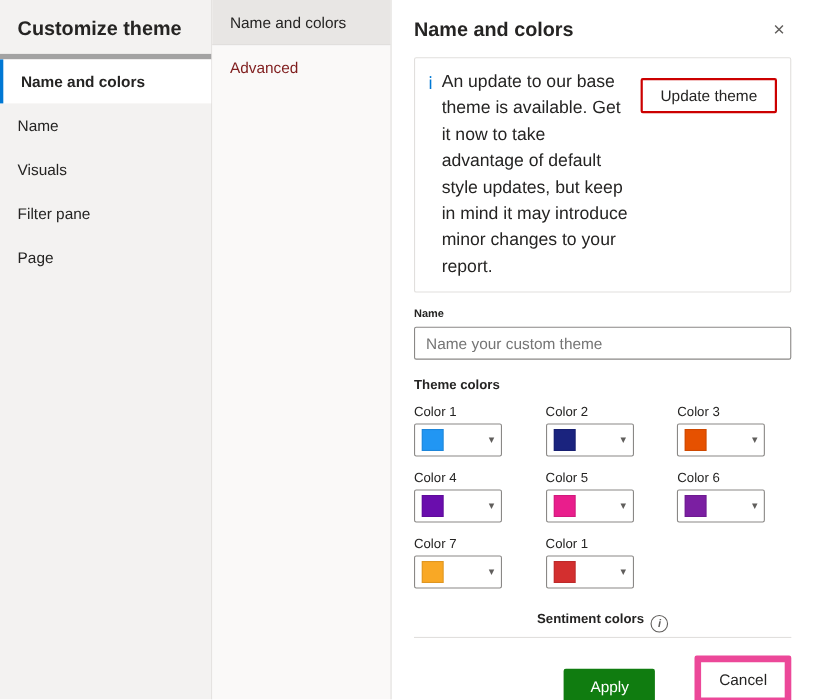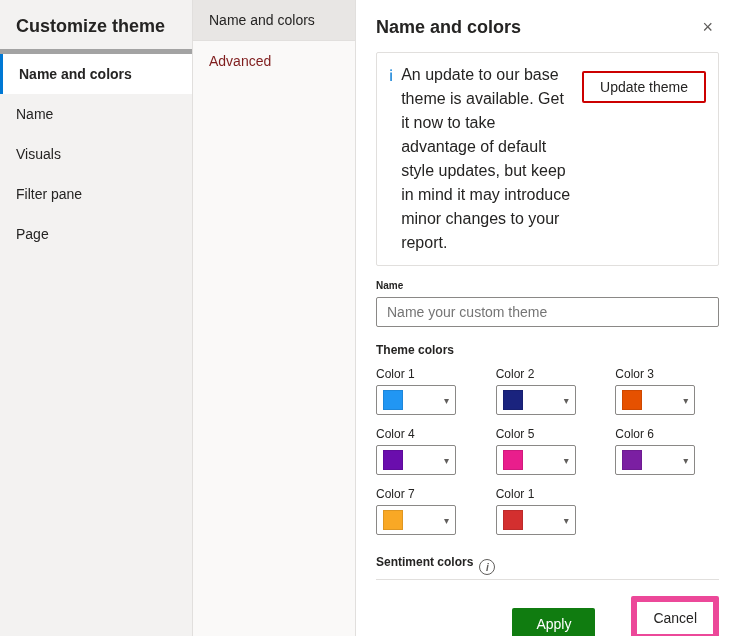--- a/index.html
+++ b/index.html
@@ -221,20 +221,21 @@
       color: #605e5c;
       margin-left: auto;
     }
 
     
     .sentiment-row {
       display: flex;
       align-items: center;
       gap: 6px;
       margin-top: 4px;
+      justify-content: center;
     }
 
     .sentiment-info-icon {
       width: 16px;
       height: 16px;
       border: 1.5px solid #605e5c;
       border-radius: 50%;
       display: flex;
       align-items: center;
       justify-content: center;

